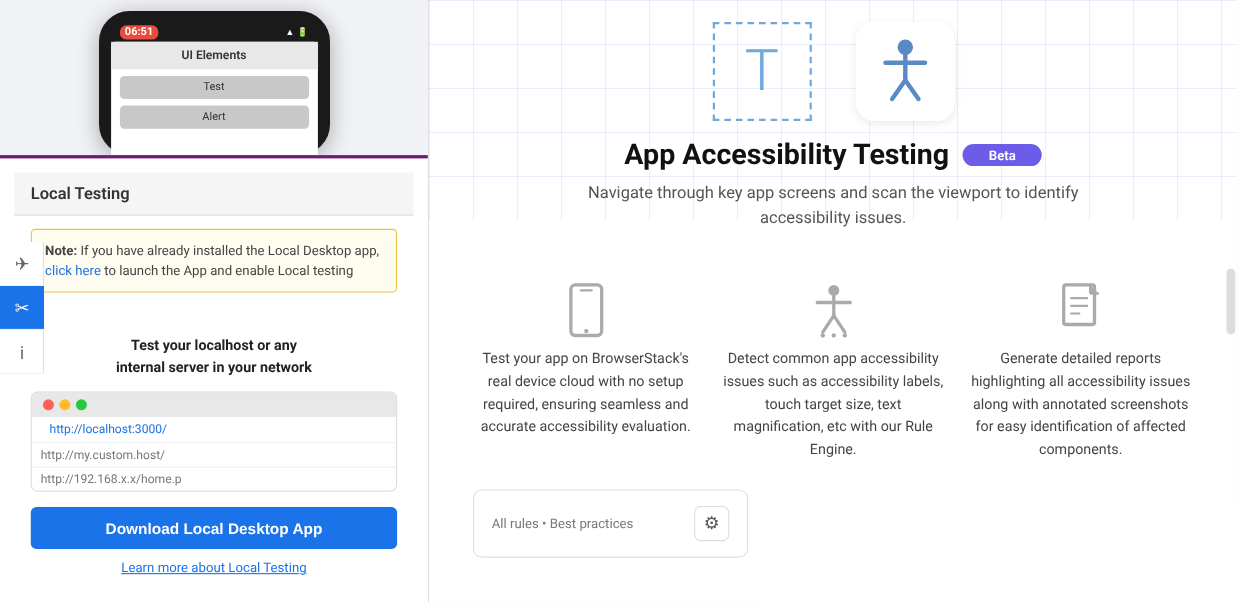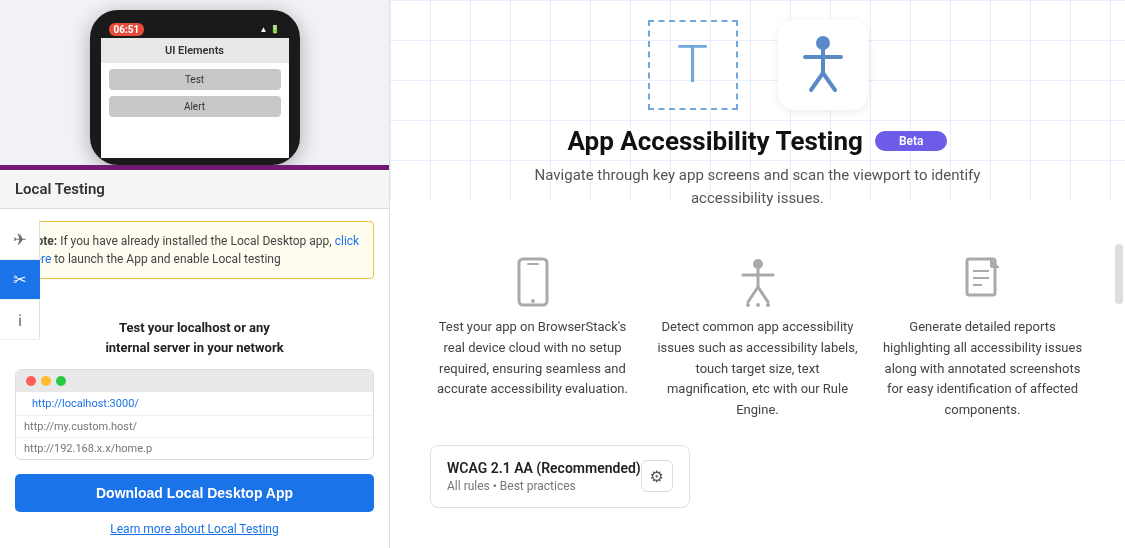--- a/index.html
+++ b/index.html
@@ -88,24 +88,24 @@
       margin: 6px 8px;
       padding: 5px;
       border-radius: 4px;
       text-align: center;
       font-size: 10px;
       color: #333;
     }
 
     
     .local-testing-panel {
-      padding: 0;
+      padding: 13px;
       flex: 1;
       background: #fff;
-      border-top: 5px solid #701a75;
+      border-top: 3px solid #701a75;
     }
 
     .local-testing-header {
       background: #f5f5f5;
       padding: 10px 15px;
       border-bottom: 1px solid #ddd;
       font-size: 15px;
       font-weight: 600;
       color: #333;
     }
@@ -559,21 +559,20 @@
             <line x1="28" y1="10" x2="36" y2="10" stroke="#aaa" stroke-width="2"></line>
           </svg>
         </div>
         <p class="feature-text">Generate detailed reports highlighting all accessibility issues along with annotated screenshots for easy identification of affected components.</p>
       </div>
     </div>
 
     <div class="bottom-section">
       <div class="wcag-card">
         <div class="wcag-info">
-          <div class="wcag-title">WCAG 2.1 AA (Recommended)</div>
           <div class="wcag-subtitle">All rules • Best practices</div>
         </div>
         <div class="wcag-gear">⚙</div>
       </div>
     </div>
   </div>
 
   <div class="scroll-indicator"></div>
 </div>
 

